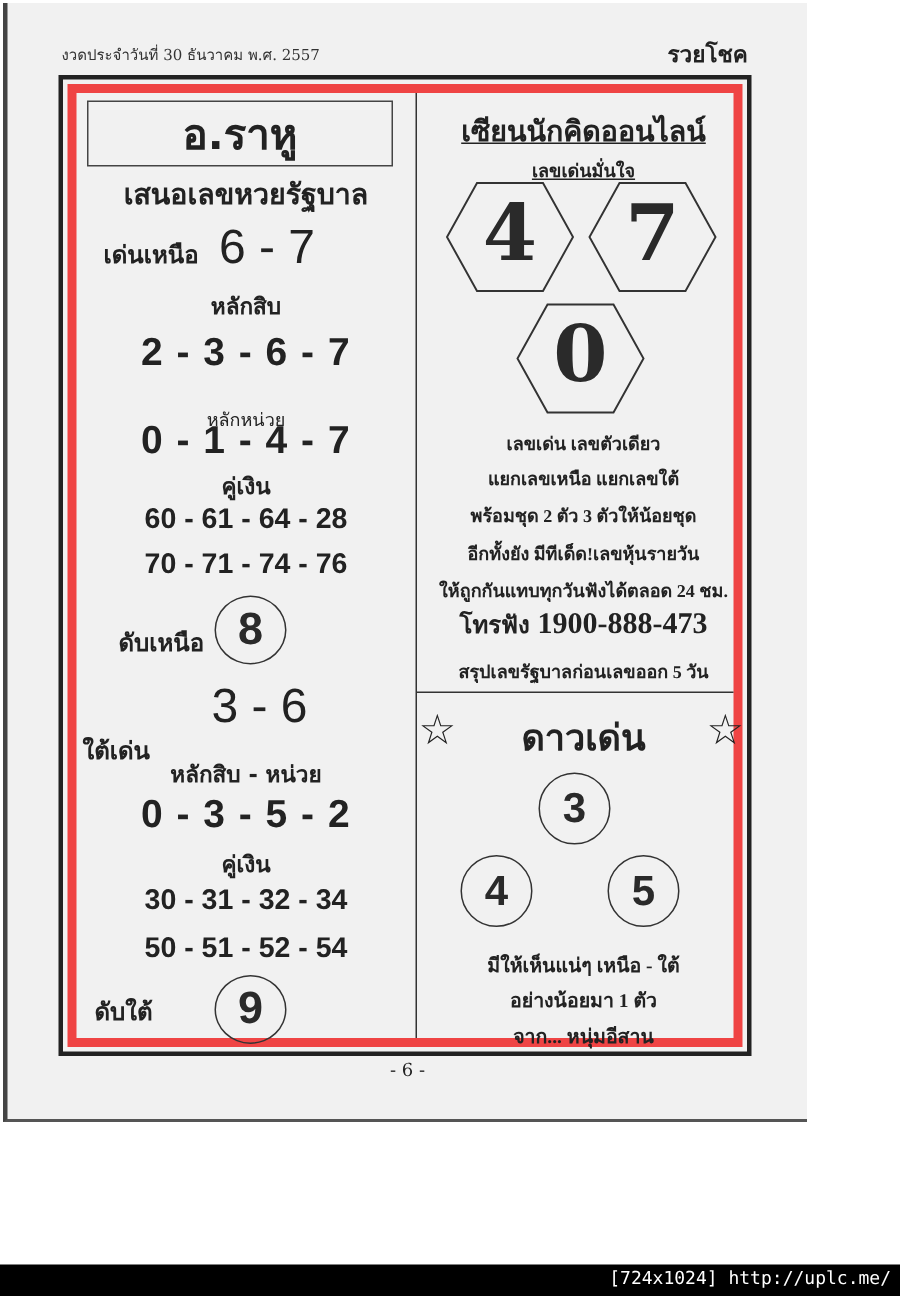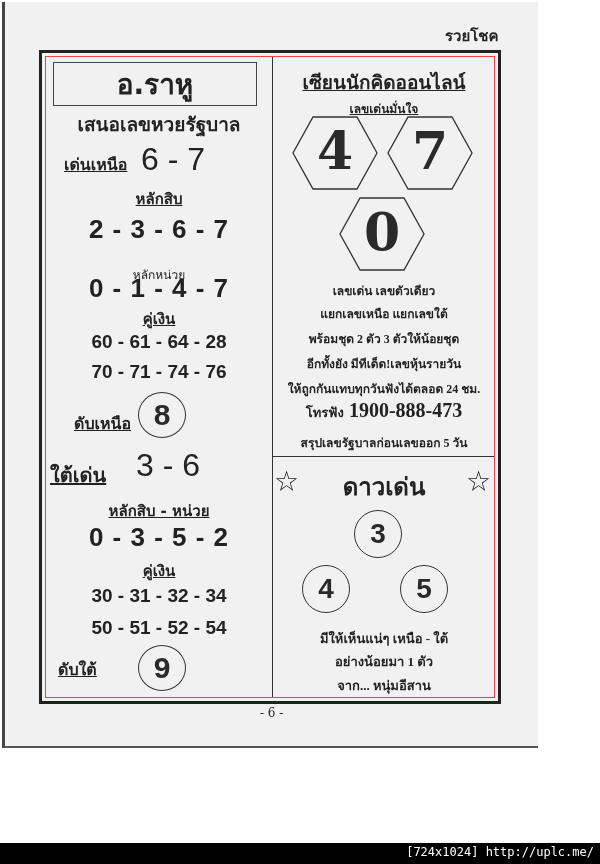--- a/index.html
+++ b/index.html
@@ -1,45 +1,46 @@
 <!DOCTYPE html>
 <html><head>
 <meta charset="utf-8">
 <style>
   html,body{margin:0;padding:0;}
   body{width:600px;height:864px;background:#ffffff;position:relative;overflow:hidden;font-family:"DejaVu Sans",sans-serif;color:#222;}
   .page{position:absolute;left:2px;top:2px;width:533px;height:744px;background:#f1f1f1;border-left:3px solid #444;border-bottom:2px solid #555;}
   .hdr-left{position:absolute;left:36px;top:27px;font-family:"DejaVu Serif",serif;font-size:10px;color:#333;}
   .hdr-right{position:absolute;left:440px;top:22px;font-family:"DejaVu Serif",serif;font-size:15px;font-weight:bold;color:#222;}
   .outer{position:absolute;left:34px;top:48px;width:456px;height:648px;border:3px solid #222;}
-  .inner{position:absolute;left:3px;top:3px;right:3px;bottom:3px;border:1px solid #ef4444;}
+  .inner{position:absolute;left:3px;top:3px;right:3px;bottom:3px;border:6px solid #ef4444;}
   .divider{position:absolute;left:226px;top:0;bottom:0;border-left:1px solid #333;}
   .hdivider{position:absolute;left:227px;right:0;top:399px;border-top:1px solid #333;}
   .c{position:absolute;text-align:center;}
   .title-box{position:absolute;left:7px;top:5px;width:202px;height:42px;border:1px solid #444;display:flex;align-items:center;justify-content:center;font-size:28px;font-weight:bold;}
   .sub{font-size:19px;font-weight:bold;}
-  .lbl{font-size:15px;font-weight:bold;text-decoration:underline;}
+  .lbl{font-size:15px;font-weight:bold;}
   .lbl-sm{font-size:12px;margin-top:12px;}
   .big{font-family:"Liberation Sans",sans-serif;font-weight:normal;font-size:30px;}
   .row{font-family:"Liberation Sans",sans-serif;font-weight:bold;font-size:24px;letter-spacing:1px;}
   .row-s{font-family:"Liberation Sans",sans-serif;font-weight:bold;font-size:19px;}
   .circle{position:absolute;border:1.5px solid #333;border-radius:50%;display:flex;align-items:center;justify-content:center;font-family:"Liberation Sans",sans-serif;font-weight:bold;color:#2a2a2a;}
   .hex{position:absolute;}
   .hex svg{position:absolute;left:0;top:0;}
   .hex span{position:absolute;left:0;right:0;text-align:center;font-family:"DejaVu Serif",serif;font-weight:bold;color:#2a2a2a;}
   .serif{font-family:"Liberation Serif",serif;font-weight:bold;}
   .star{position:absolute;font-size:28px;color:#222;}
   .pageno{position:absolute;left:255px;top:704px;font-family:"DejaVu Serif",serif;font-size:12px;}
   .footer{position:absolute;left:0;top:843px;width:600px;height:21px;background:#000;}
   .footer span{position:absolute;right:6px;top:2px;color:#fff;font-family:"DejaVu Sans Mono",monospace;font-size:12px;}
 </style>
 </head>
 <body>
 
 <div class="page">
+  <div class="hdr-left">งวดประจำวันที่ 30 ธันวาคม พ.ศ. 2557</div>
   <div class="hdr-right">รวยโชค</div>
 
   <div class="outer">
     <div class="inner">
       <div class="divider"></div>
       <div class="hdivider"></div>
 
       <div>
         <div class="title-box">อ.ราหู</div>
         <div class="c sub" style="left:0;width:226px;top:52px;">เสนอเลขหวยรัฐบาล</div>
@@ -53,21 +54,21 @@
         <div class="c lbl-sm" style="left:0;width:226px;top:196px;">หลักหน่วย</div>
         <div class="c row" style="left:0;width:226px;top:216px;font-size:26px;">0 - 1 - 4 - 7</div>
 
         <div class="c lbl" style="left:0;width:226px;top:250px;">คู่เงิน</div>
         <div class="c row-s" style="left:0;width:226px;top:274px;">60 - 61 - 64 - 28</div>
         <div class="c row-s" style="left:0;width:226px;top:304px;">70 - 71 - 74 - 76</div>
 
         <div class="lbl" style="position:absolute;left:28px;top:354px;font-size:16px;">ดับเหนือ</div>
         <div class="circle" style="left:92px;top:335px;width:46px;height:44px;font-size:30px;">8</div>
 
-        <div class="lbl" style="position:absolute;left:4px;top:402px;font-size:20px;">ใต้เด่น</div>
+        <div class="lbl" style="position:absolute;left:4px;top:426px;font-size:16px;">ใต้เด่น</div>
         <div class="big" style="position:absolute;left:90px;top:390px;font-size:32px;">3 - 6</div>
 
         <div class="c lbl" style="left:0;width:226px;top:442px;">หลักสิบ - หน่วย</div>
         <div class="c row" style="left:0;width:226px;top:465px;font-size:26px;">0 - 3 - 5 - 2</div>
 
         <div class="c lbl" style="left:0;width:226px;top:502px;">คู่เงิน</div>
         <div class="c row-s" style="left:0;width:226px;top:528px;">30 - 31 - 32 - 34</div>
         <div class="c row-s" style="left:0;width:226px;top:560px;text-align:center;">50 - 51 - 52 - 54</div>
 
         <div class="lbl" style="position:absolute;left:12px;top:600px;font-size:16px;">ดับใต้</div>
@@ -97,21 +98,21 @@
           <span style="top:4px;font-size:52px;">0</span>
         </div>
 
         <div class="c serif" style="left:227px;width:222px;top:224px;font-size:12px;">เลขเด่น เลขตัวเดียว</div>
         <div class="c serif" style="left:227px;width:222px;top:247px;font-size:12px;">แยกเลขเหนือ แยกเลขใต้</div>
         <div class="c serif" style="left:227px;width:222px;top:272px;font-size:12px;">พร้อมชุด 2 ตัว 3 ตัวให้น้อยชุด</div>
         <div class="c serif" style="left:227px;width:222px;top:297px;font-size:12px;">อีกทั้งยัง มีทีเด็ด!เลขหุ้นรายวัน</div>
         <div class="c serif" style="left:227px;width:222px;top:322px;font-size:12px;">ให้ถูกกันแทบทุกวันฟังได้ตลอด 24 ชม.</div>
 
         <div class="c" style="left:227px;width:222px;top:342px;">
-          <span class="serif" style="font-size:13px;margin-top:28px;">โทรฟัง</span>
+          <span class="serif" style="font-size:16px;margin-top:28px;">โทรฟัง</span>
           <span class="serif" style="font-size:20px;">1900-888-473</span>
         </div>
         <div class="c serif" style="left:227px;width:222px;top:376px;font-size:12px;">สรุปเลขรัฐบาลก่อนเลขออก 5 วัน</div>
 
         <div>
           <div class="star" style="left:228px;top:408px;">☆</div>
           <div class="c" style="left:227px;width:222px;top:410px;font-size:24px;font-weight:bold;">ดาวเด่น</div>
           <div class="star" style="left:420px;top:408px;">☆</div>
 
           <div class="circle" style="left:308px;top:453px;width:46px;height:46px;font-size:28px;">3</div>

